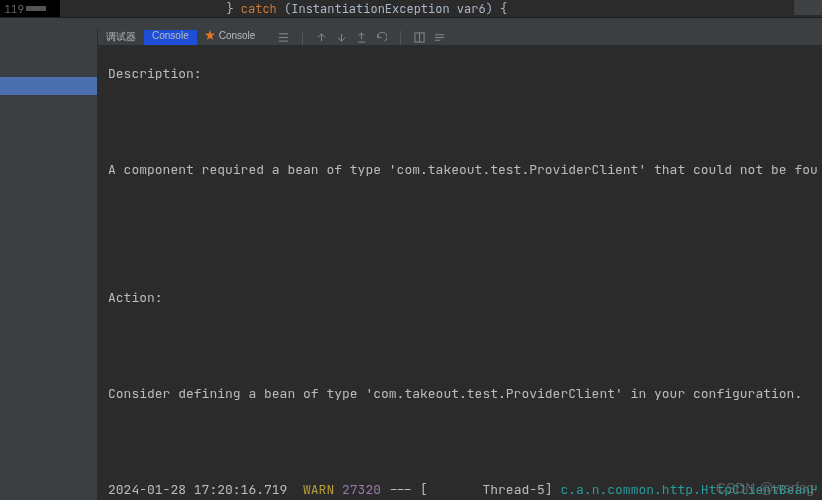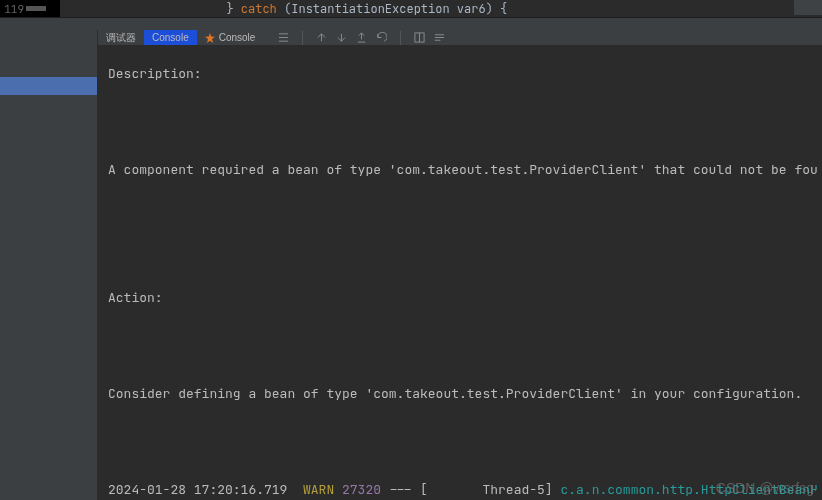--- a/index.html
+++ b/index.html
@@ -59,21 +59,21 @@
     height: 16px;
     background: #3c3f41;
     display: flex; align-items: center;
     font-size: 10px;
     color: #bbbbbb;
     border-bottom: 1px solid #2b2b2b;
     gap: 0;
   }
   .tab {
     padding: 0 8px; height: 100%;
-    display: flex; align-items: center; gap: 4px;
+    display: flex; gap: 4px;
     cursor: pointer;
     font-family: "Segoe UI", sans-serif;
   }
   .tab.active {
     background: #1d4ed8;
   }
   .act-icon {
     width: 10px; height: 10px; display: inline-block;
   }
   .tool-icons {

